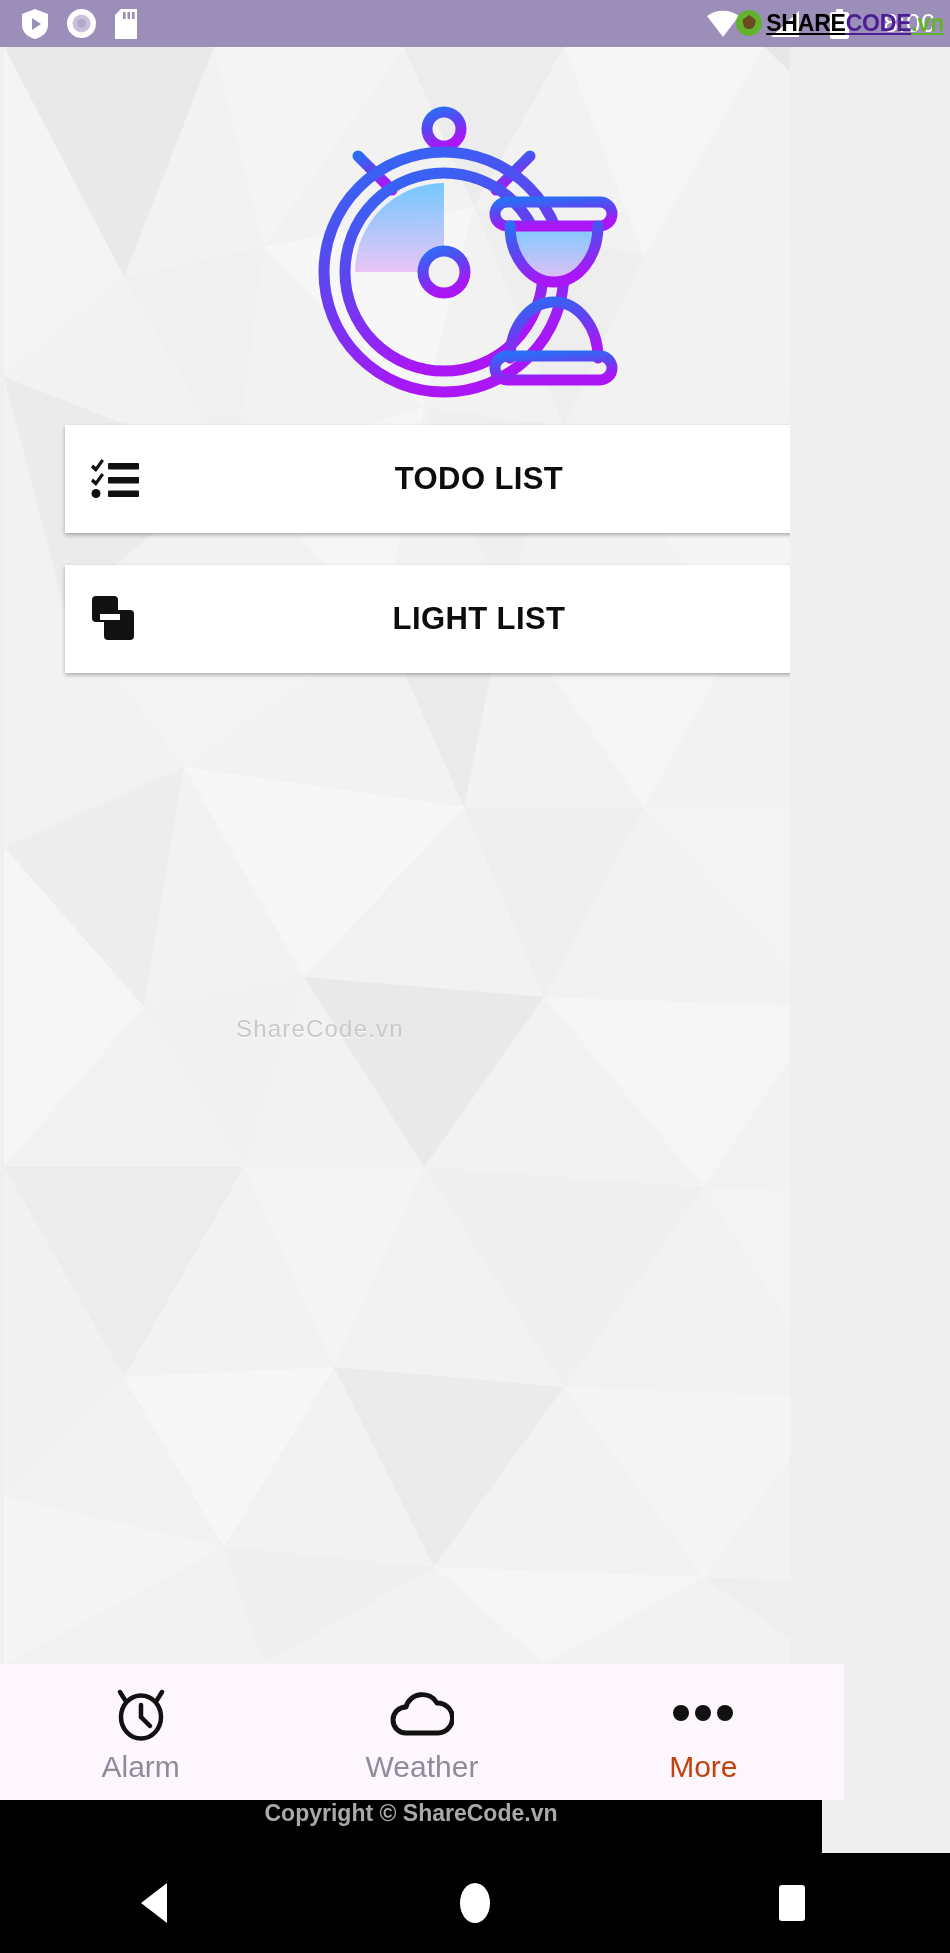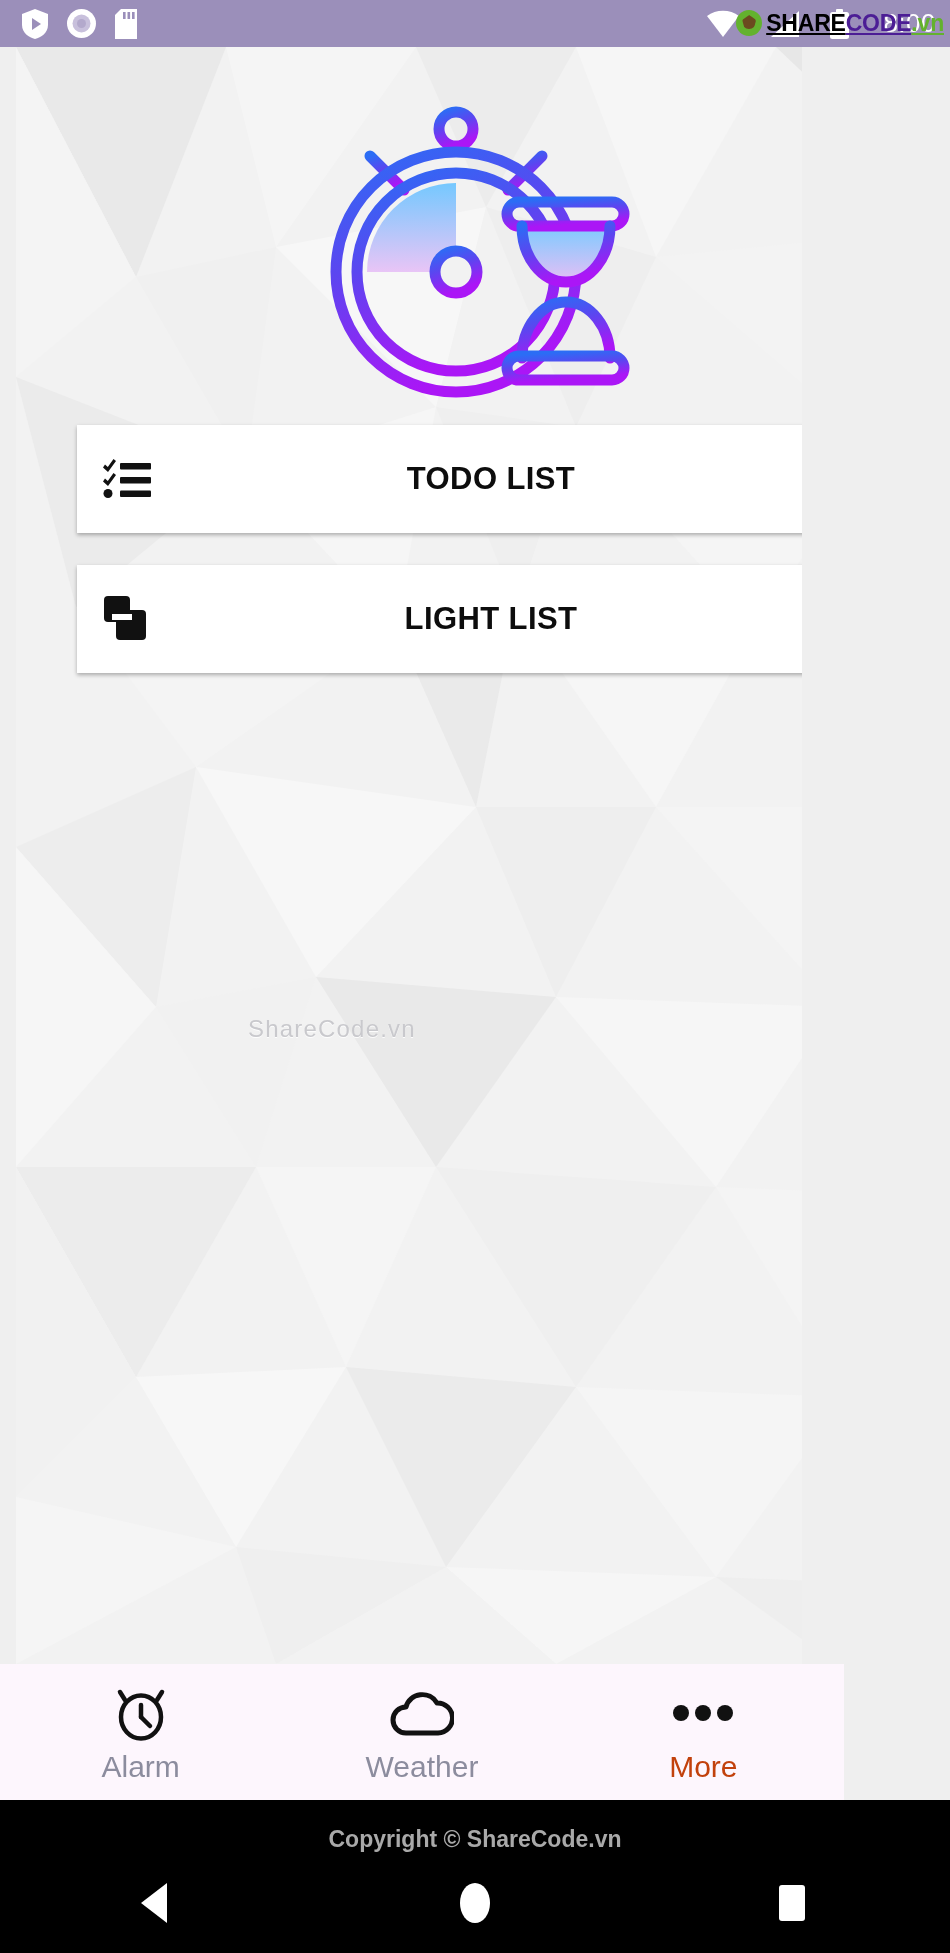--- a/index.html
+++ b/index.html
@@ -89,21 +89,21 @@
     font-family: "Liberation Sans", sans-serif;
     white-space: nowrap;
   }
   .wm-share { color: #000000; text-decoration: underline; }
   .wm-code  { color: #4c1d95; text-decoration: underline; }
   .wm-vn    { color: #63b22e; text-decoration: underline; }
 
   
   #app-body {
     position: absolute;
-    top: 47px; left: 16px;
+    top: 47px; left: 4px;
     width: 786px;
     height: 1617px;
     overflow: hidden;
     background: #6d28d9;
   }
   #poly-bg {
     position: absolute;
     top: 0; left: 0;
     width: 950px;
     height: 1617px;
@@ -205,25 +205,25 @@
     font-family: "Liberation Sans", sans-serif;
   }
   .tab.inactive .tab-label { color: #8c8c9e; }
   .tab.active   .tab-label { color: #c2410c; }
 
   
   #copyright-strip {
     position: absolute;
     bottom: 100px;
     left: 0;
-    width: 950px;
+    width: 822px;
     height: 53px;
     background: #000000;
     display: flex;
-    align-items: flex-end;
+    align-items: flex-start;
     justify-content: center;
     z-index: 21;
   }
   #copyright-strip .cr-text {
     color: #a9a9a9;
     font-size: 23px;
     font-weight: bold;
     font-family: "Liberation Sans", sans-serif;
   }
 

